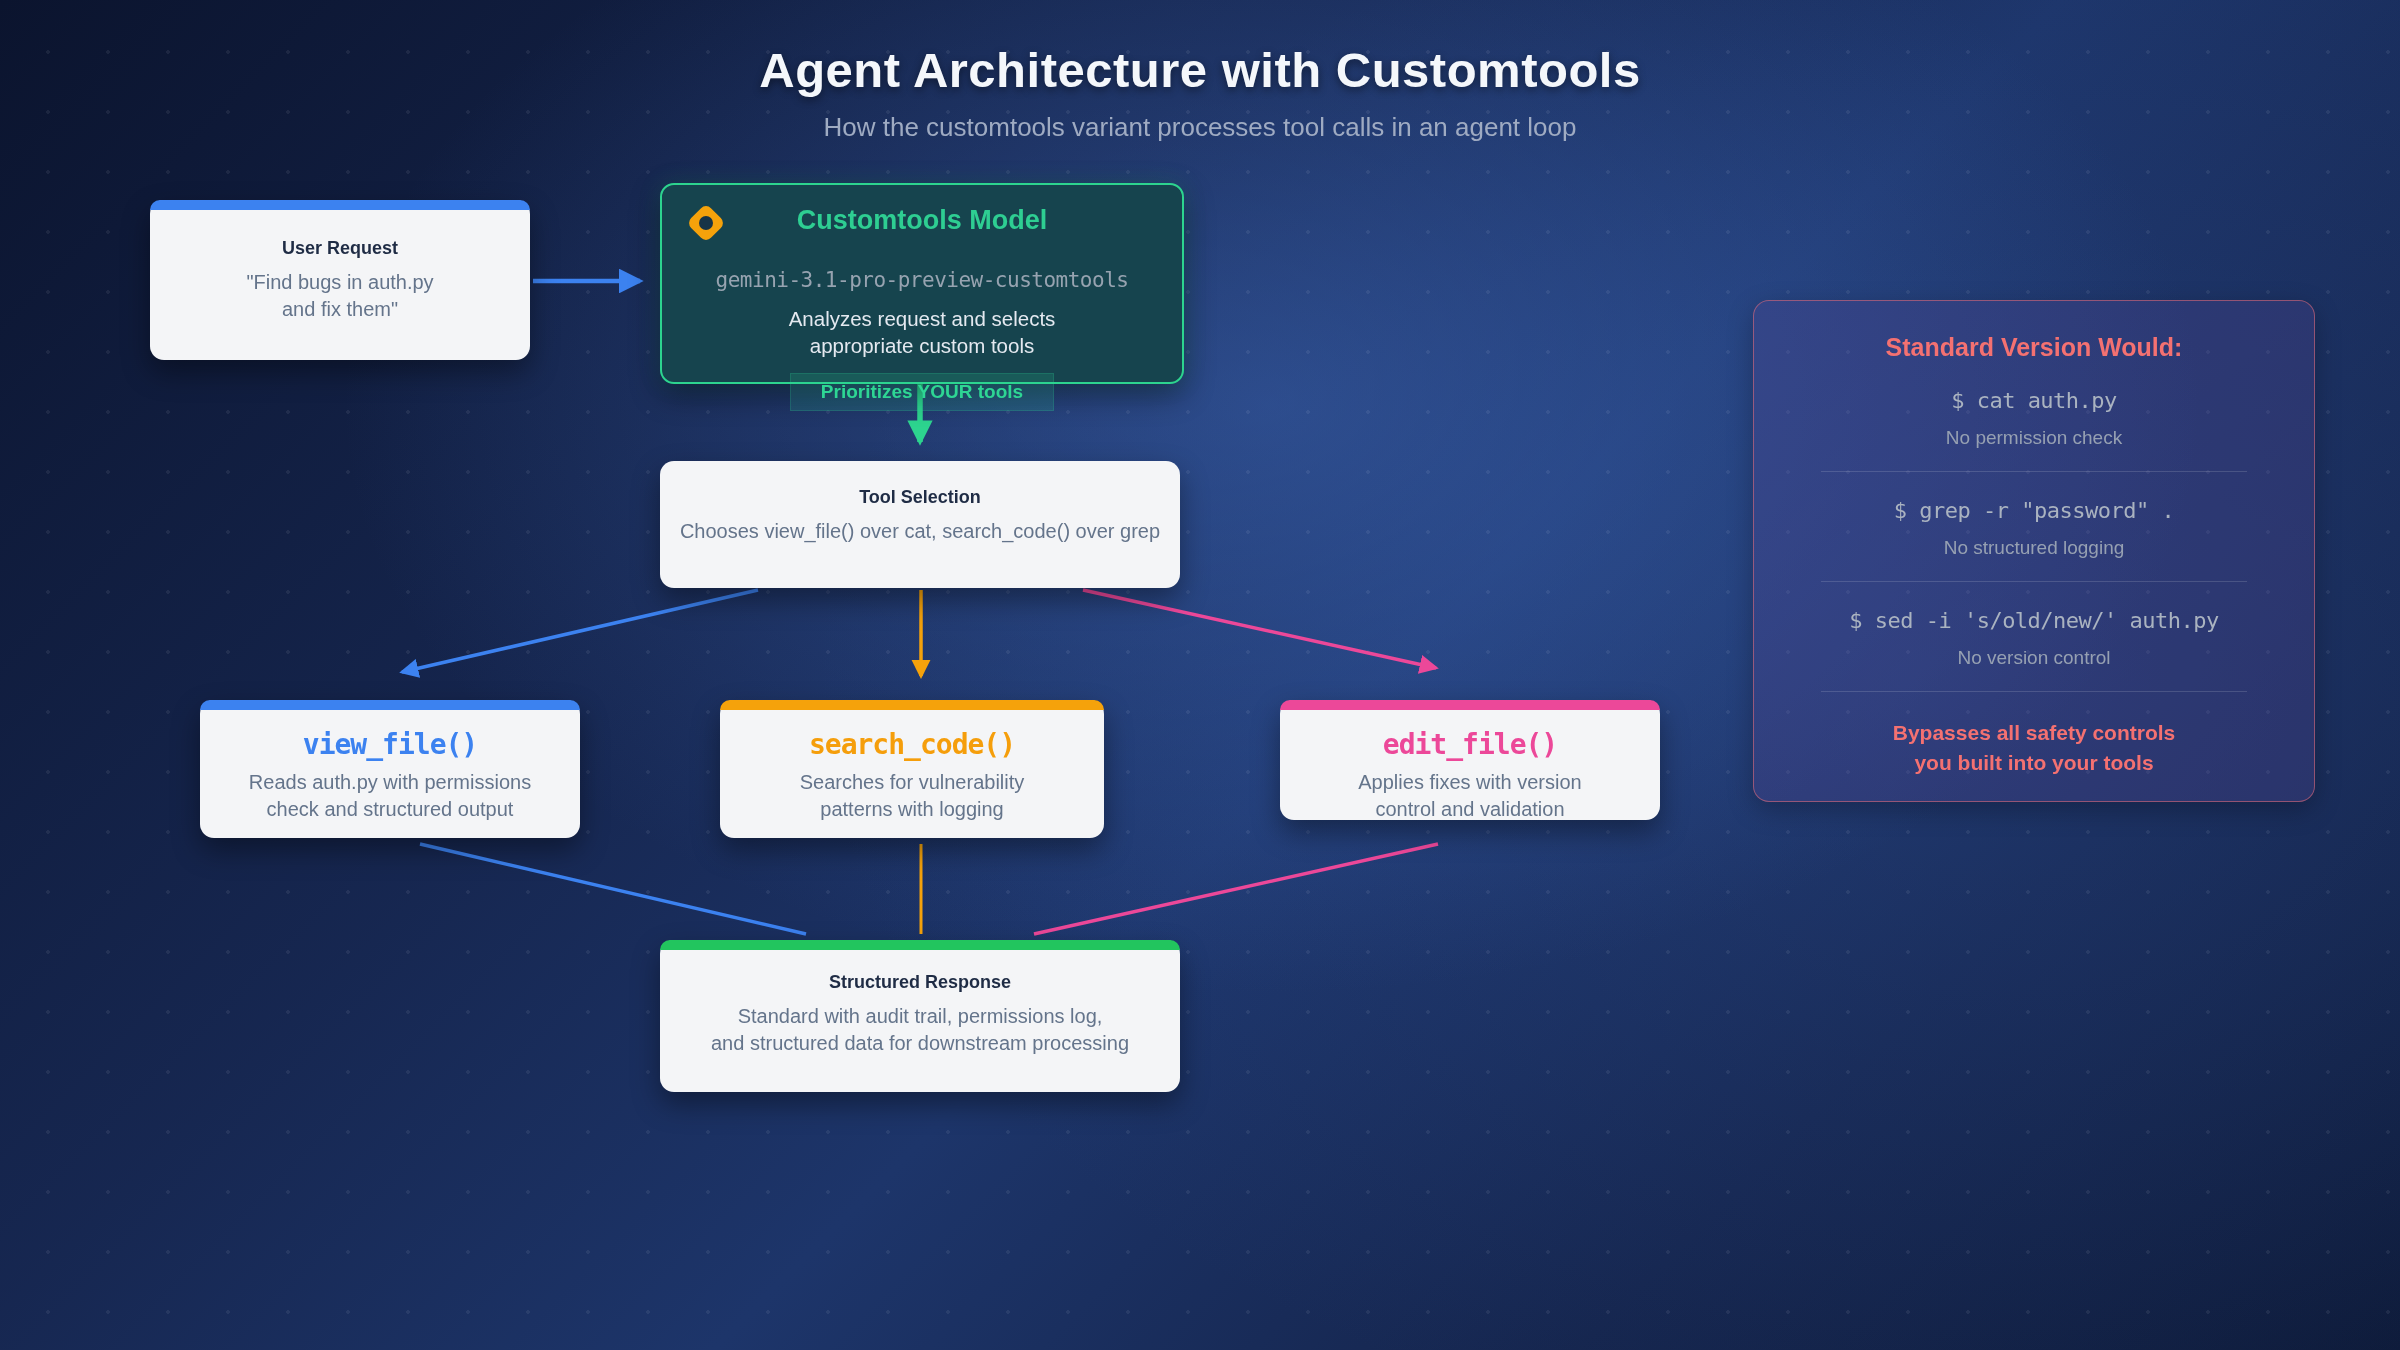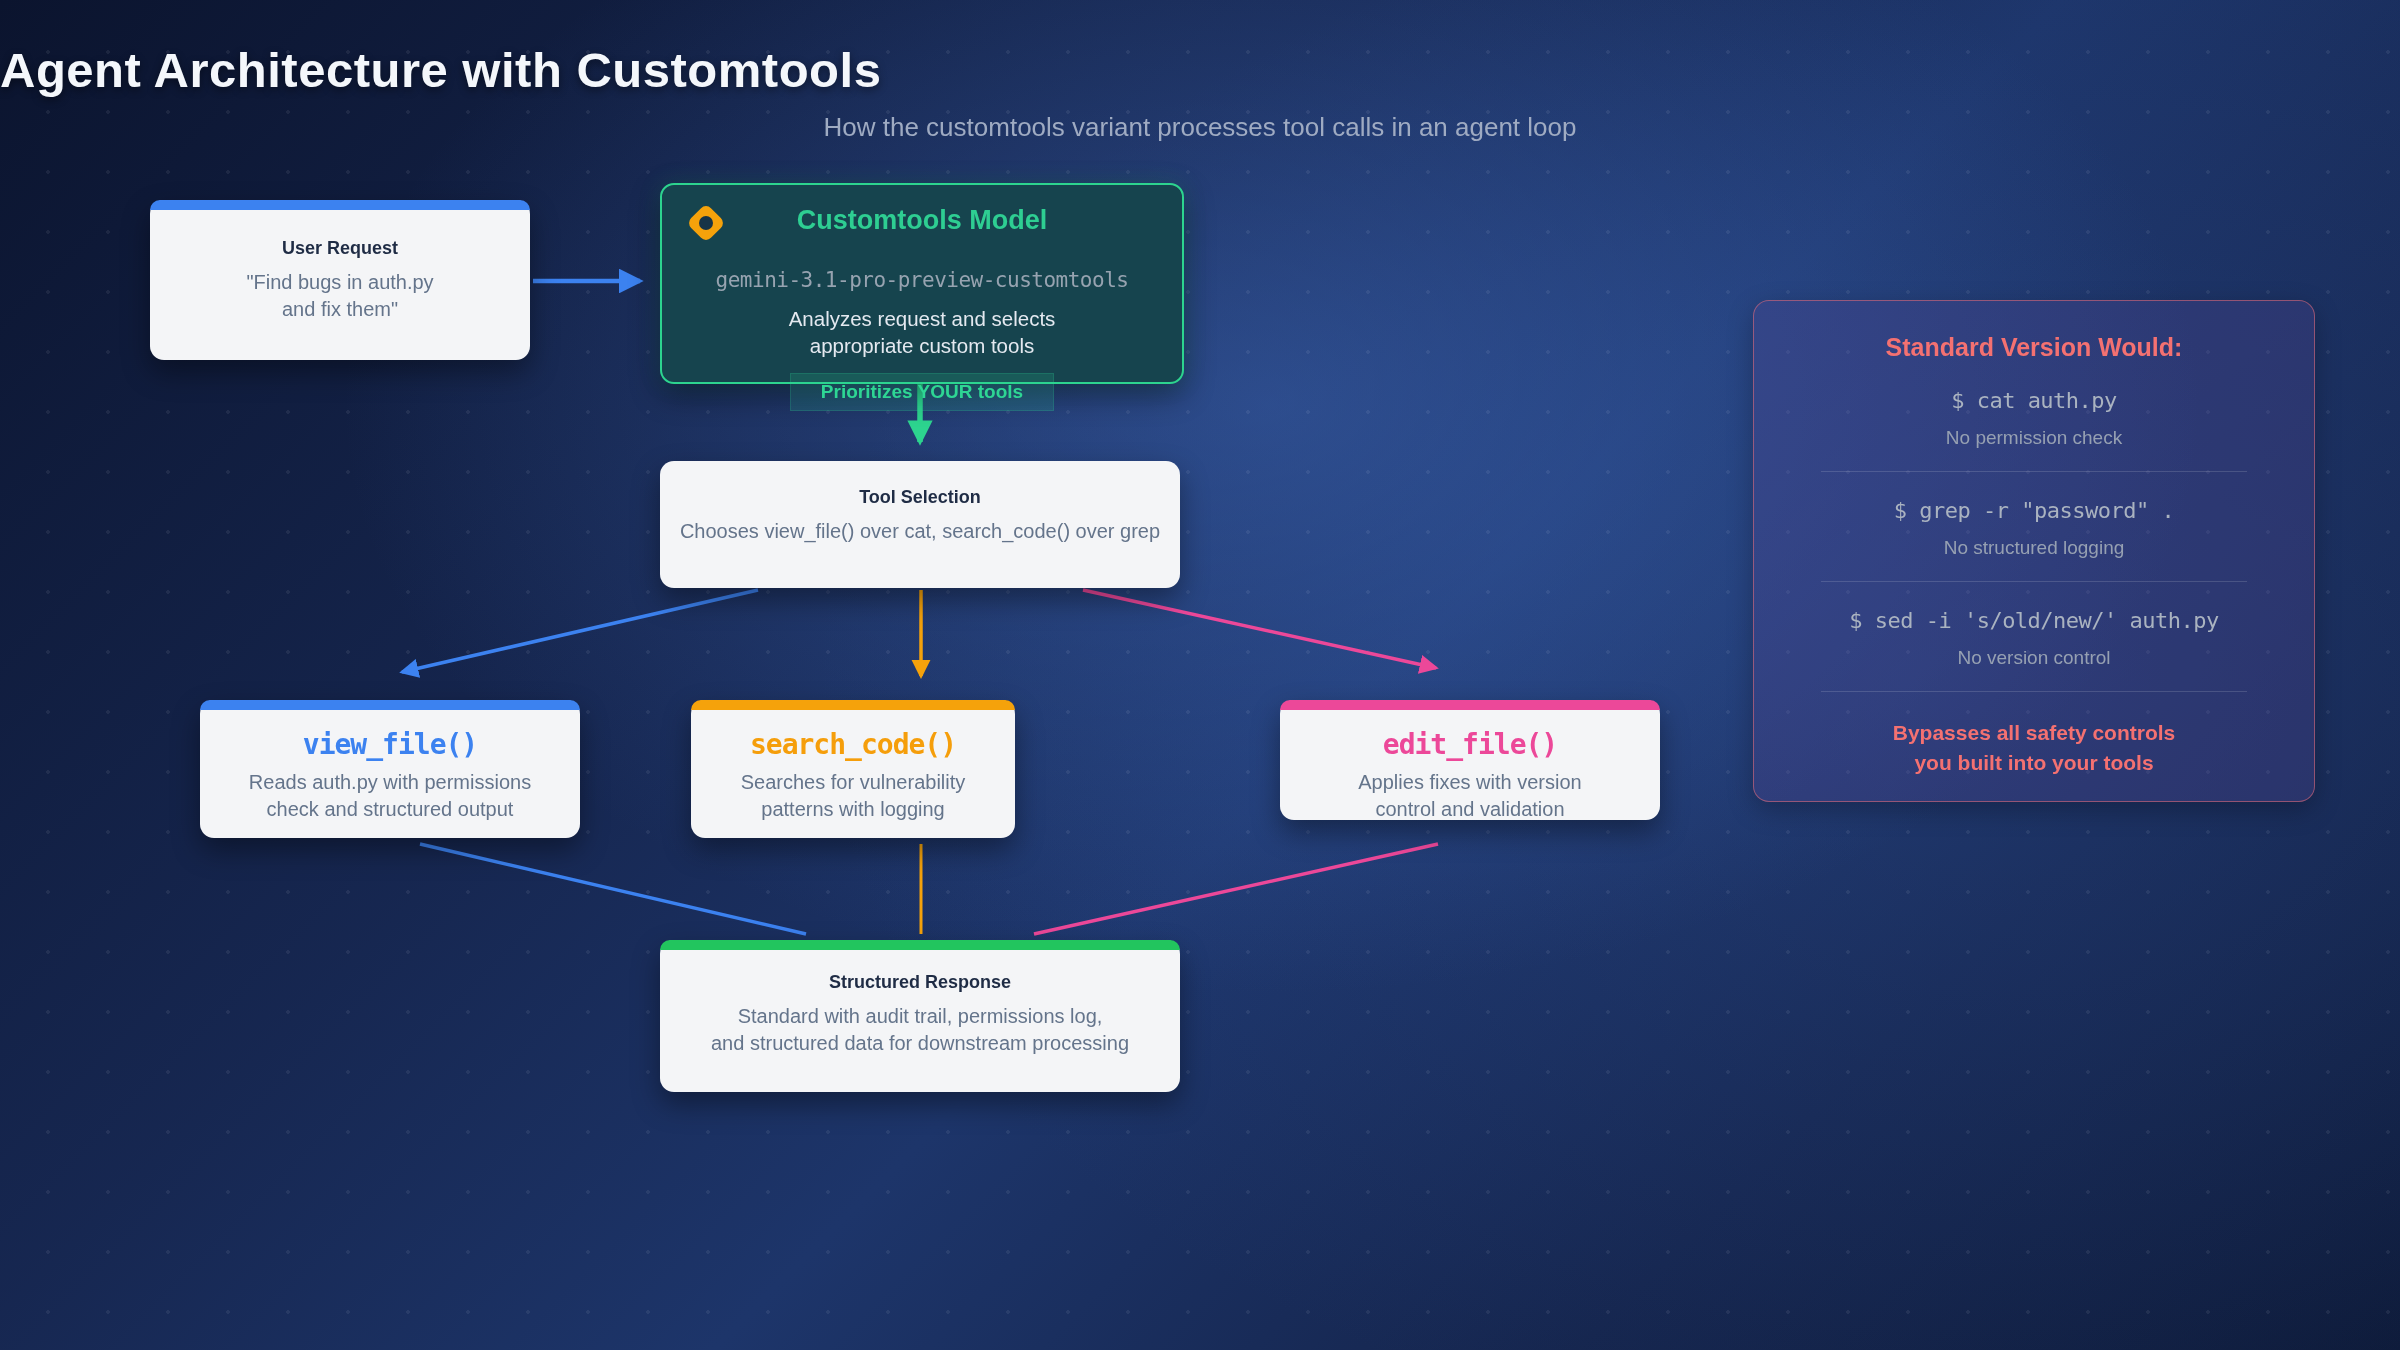--- a/index.html
+++ b/index.html
@@ -17,21 +17,21 @@
   #canvas::before{
     content:"";
     position:absolute;inset:0;
     background-image:radial-gradient(rgba(255,255,255,0.065) 1.6px, transparent 1.7px);
     background-size:60px 60px;
     background-position:18px 22px;
     pointer-events:none;
   }
   .page-title{
     position:absolute;left:0;right:0;top:42px;
-    color:#f4f7fb;
+    text-align:center;color:#f4f7fb;
     font-size:49px;font-weight:bold;letter-spacing:0.5px;
     text-shadow:0 3px 8px rgba(0,0,0,0.45);
   }
   .page-subtitle{
     position:absolute;left:0;right:0;top:112px;
     text-align:center;color:#9fabc2;font-size:26px;
   }
   .card{
     position:absolute;
     background:#f4f5f7;
@@ -88,21 +88,21 @@
   }
   .model-icon .pupil{
     position:absolute;left:7px;top:7px;width:14px;height:14px;
     background:#173447;border-radius:50%;
   }
   
   #tool-selection{left:660px;top:461px;width:520px;height:127px;}
   #tool-selection h3{margin-top:26px;}
   
   #view-file{left:200px;top:700px;width:380px;height:138px;}
-  #search-code{left:691px;top:700px;width:324px;height:138px;}
+  #search-code{left:720px;top:700px;width:384px;height:138px;}
   #edit-file{left:1260px;top:700px;width:380px;height:120px;margin-left:20px;}
   #view-file h3{color:#3c82f0;}
   #search-code h3{color:#f59e0b;}
   #edit-file h3{color:#ec4899;}
   .tool-card h3{margin-top:28px;margin-bottom:8px;}
   
   #structured{left:660px;top:940px;width:520px;height:152px;}
   #structured h3{margin-top:32px;}
   
   #side-panel{

